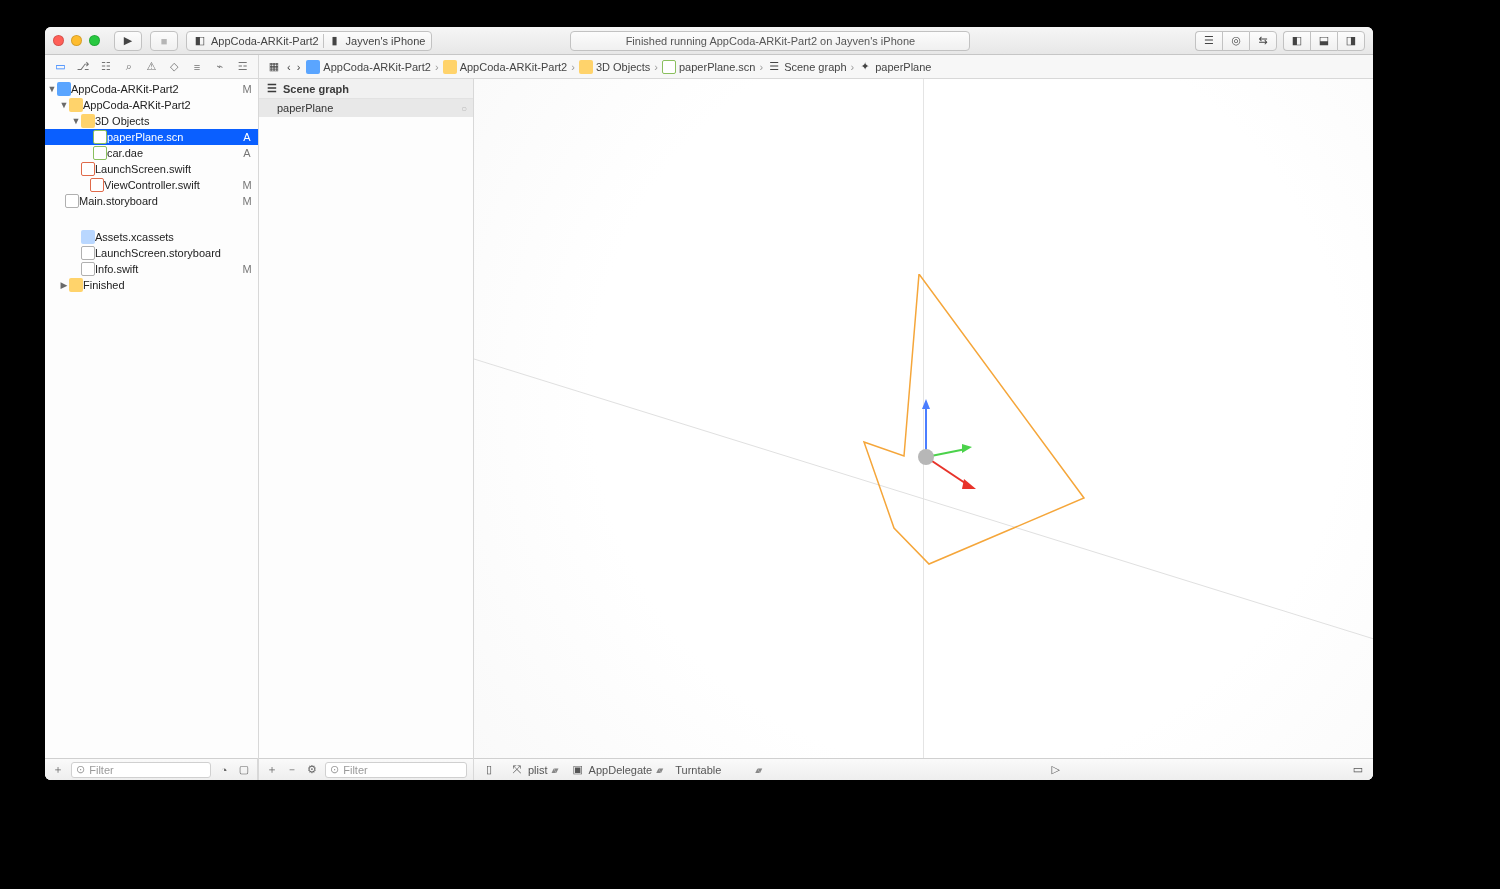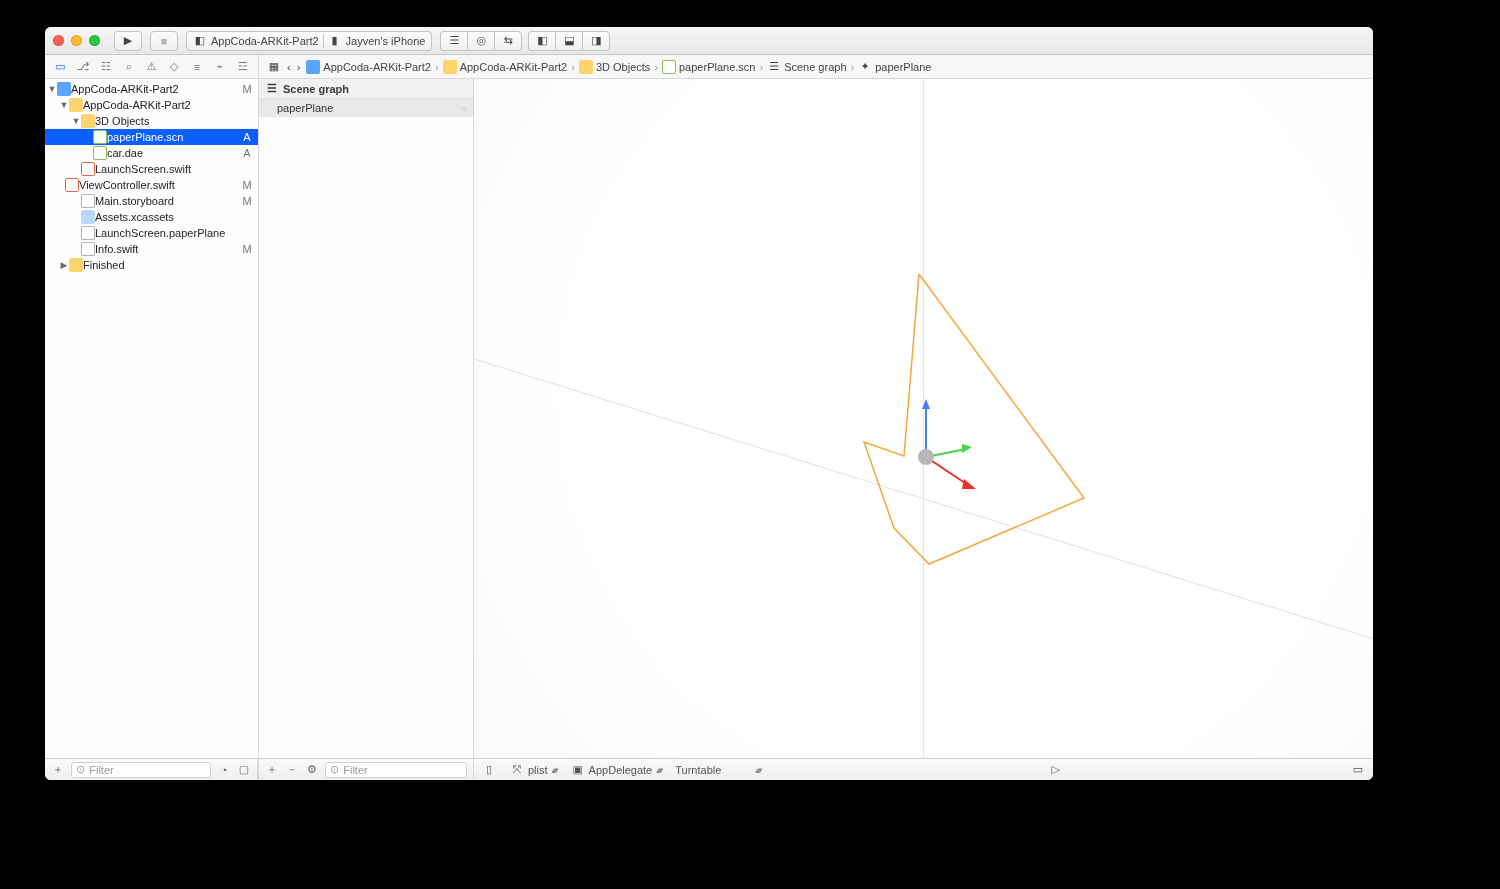--- a/index.html
+++ b/index.html
@@ -100,20 +100,23 @@
       <span class="seg">
         <span class="icon">◧</span>
         <span>AppCoda-ARKit-Part2</span>
       </span>
       <span class="div"></span>
       <span class="seg">
         <span class="icon">▮</span>
         <span>Jayven's iPhone</span>
       </span>
     </div>
+    <div class="status">
+      <span>Finished running AppCoda-ARKit-Part2 on Jayven's iPhone</span>
+    </div>
     <div class="right-tbtns">
       <div class="group">
         <div class="tbtn">
             <span class="icon">☰</span>
           </div>
         <div class="tbtn">
             <span class="icon">◎</span>
           </div>
         <div class="tbtn">
             <span class="icon">⇆</span>
@@ -249,46 +252,46 @@
           <span class="mod">A</span>
         </div>
 
         <div class="row" style="padding-left:36px;">
           <span class="ico">
               <span class="fico swift"></span>
             </span>
           <span class="lbl">LaunchScreen.swift</span>
           <span class="mod"></span>
         </div>
-        <div class="row" style="padding-left:20px;justify-content:space-between;">
+        <div class="row" style="padding-left:45px;justify-content:space-between;">
           <span class="ico">
               <span class="fico swift"></span>
             </span>
           <span class="lbl">ViewController.swift</span>
           <span class="mod">M</span>
         </div>
-        <div class="row" style="padding-left:36px;">
+        <div class="row" style="padding-left:20px;">
           <span class="ico">
               <span class="fico sb"></span>
             </span>
           <span class="lbl">Main.storyboard</span>
           <span class="mod">M</span>
         </div>
+        <div class="row" style="padding-left:36px;margin-top:20px;">
+          <span class="ico">
+              <span class="fico assets"></span>
+            </span>
+          <span class="lbl">Assets.xcassets</span>
+          <span class="mod"></span>
+        </div>
         <div class="row" style="padding-left:36px;">
           <span class="ico">
-              <span class="fico assets"></span>
-            </span>
-          <span class="lbl">Assets.xcassets</span>
-          <span class="mod"></span>
-        </div>
-        <div class="row" style="padding-left:36px;">
-          <span class="ico">
               <span class="fico sb"></span>
             </span>
-          <span class="lbl">LaunchScreen.paperPlane</span>
+          <span class="lbl">LaunchScreen.storyboard</span>
           <span class="mod"></span>
         </div>
         <div class="row" style="padding-left:36px;">
           <span class="ico">
               <span class="fico plist"></span>
             </span>
           <span class="lbl">Info.swift</span>
           <span class="mod">M</span>
         </div>
         <div class="row" style="padding-left:14px;">

